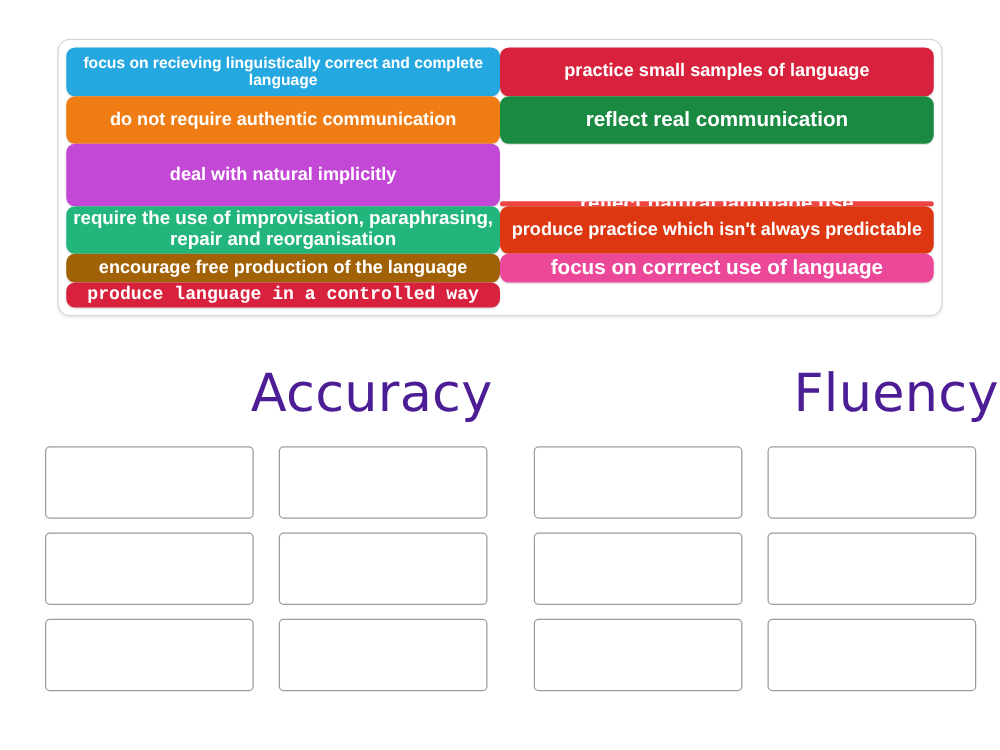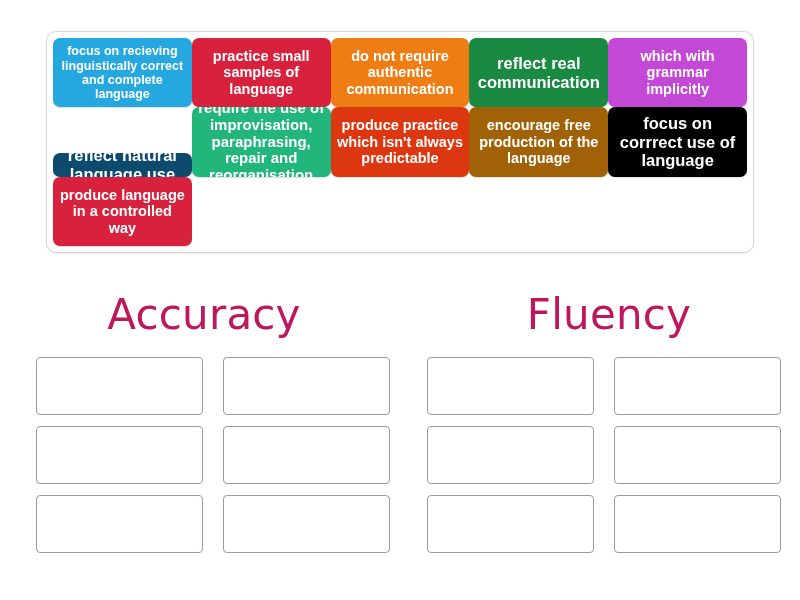--- a/index.html
+++ b/index.html
@@ -26,21 +26,21 @@
     border: 1px solid #d6d6d6;
     border-radius: 10px;
     box-sizing: border-box;
     padding: 6px;
     box-shadow: 0 1px 2px rgba(0,0,0,0.07);
   }
   #tile-grid {
     width: 100%;
     height: 100%;
     display: grid;
-    grid-template-columns: repeat(5, 1fr);
+    grid-template-columns: repeat(2, 1fr);
     grid-template-rows: repeat(3, 1fr);
     gap: 0;
   }
   .tile {
     border-radius: 7px;
     display: flex;
     align-items: center;
     justify-content: center;
     text-align: center;
     color: #ffffff;
@@ -58,22 +58,22 @@
   .fs-md  { font-size: 14.5px; }
   .fs-lg  { font-size: 16.5px; }
   .fs-xs  { font-size: 15px; }
 
   
   .heading {
     position: absolute;
     top: 290px;
     font-size: 42px;
     font-weight: normal;
-    color: #be185d;
-    text-align: center;
+    color: #4c1d95;
+    text-align: right;
     letter-spacing: 0.2px;
     font-family: "DejaVu Sans", sans-serif;
   }
   #heading-accuracy { left: 14px;  width: 380px; }
   #heading-fluency  { left: 419px; width: 380px; }
 
   
   .dropzone-group {
     position: absolute;
     top: 357px;
@@ -95,27 +95,27 @@
 </style>
 </head>
 <body>
 
 <div id="tile-tray">
   <div id="tile-grid">
       <div class="tile fs-sm" style="background: rgb(37, 168, 224);">focus on recieving linguistically correct and complete language</div>
       <div class="tile fs-md" style="background: rgb(216, 33, 60);">practice small samples of language</div>
       <div class="tile fs-md" style="background: rgb(240, 125, 20);">do not require authentic communication</div>
       <div class="tile fs-lg" style="background: rgb(26, 137, 66);">reflect real communication</div>
-      <div class="tile fs-md" style="background: rgb(195, 72, 214);">which with grammar implicitly</div>
-      <div class="tile fs-lg" style="background: #0c4a6e; margin-top: 46px;">reflect natural language use</div>
+      <div class="tile fs-md" style="background: rgb(195, 72, 214);">deal with natural implicitly</div>
+      <div class="tile fs-lg" style="background: #ef4444; margin-top: 46px;">reflect natural language use</div>
       <div class="tile fs-xs" style="background: rgb(34, 181, 124);">require the use of improvisation, paraphrasing, repair and reorganisation</div>
       <div class="tile fs-md" style="background: rgb(220, 55, 17);">produce practice which isn't always predictable</div>
       <div class="tile fs-md" style="background: #a16207;">encourage free production of the language</div>
-      <div class="tile fs-lg" style="background: #000000;">focus on corrrect use of language</div>
-      <div class="tile fs-md" style="background: rgb(216, 33, 60);">produce language in a controlled way</div>
+      <div class="tile fs-lg" style="background: #ec4899;">focus on corrrect use of language</div>
+      <div class="tile fs-md" style="background: rgb(216, 33, 60); font-family: Liberation Mono, monospace;">produce language in a controlled way</div>
     </div>
 </div>
 
 <div class="heading" id="heading-accuracy">Accuracy</div>
 <div class="heading" id="heading-fluency">Fluency</div>
 
 <div class="dropzone-group" id="dropzones-accuracy">
     <div class="dropzone"></div>
     <div class="dropzone"></div>
     <div class="dropzone"></div>

